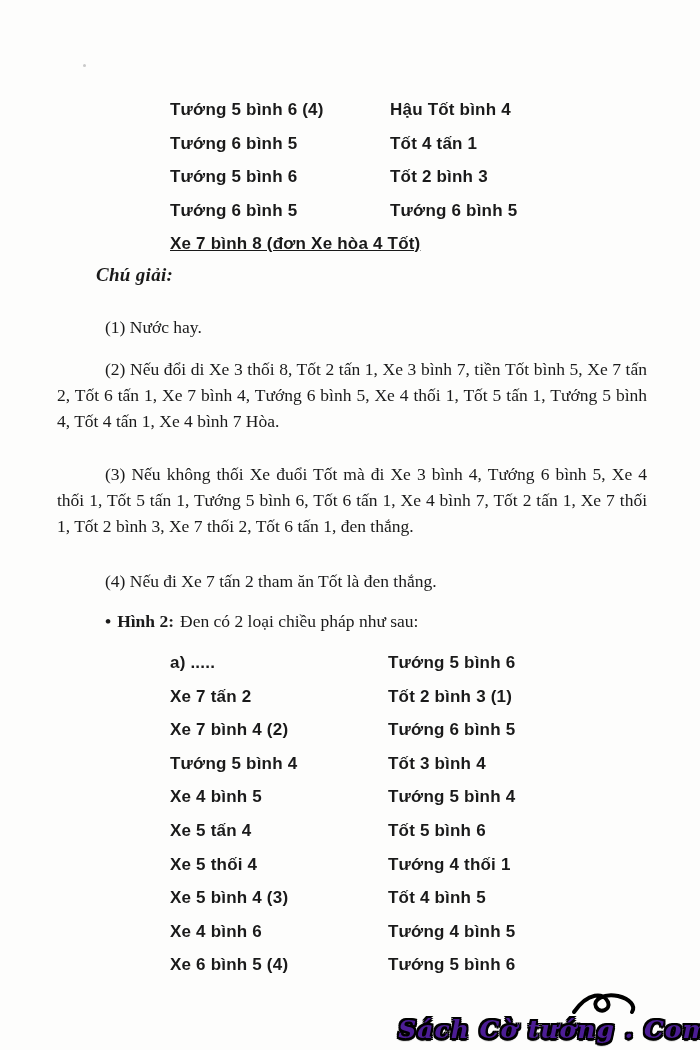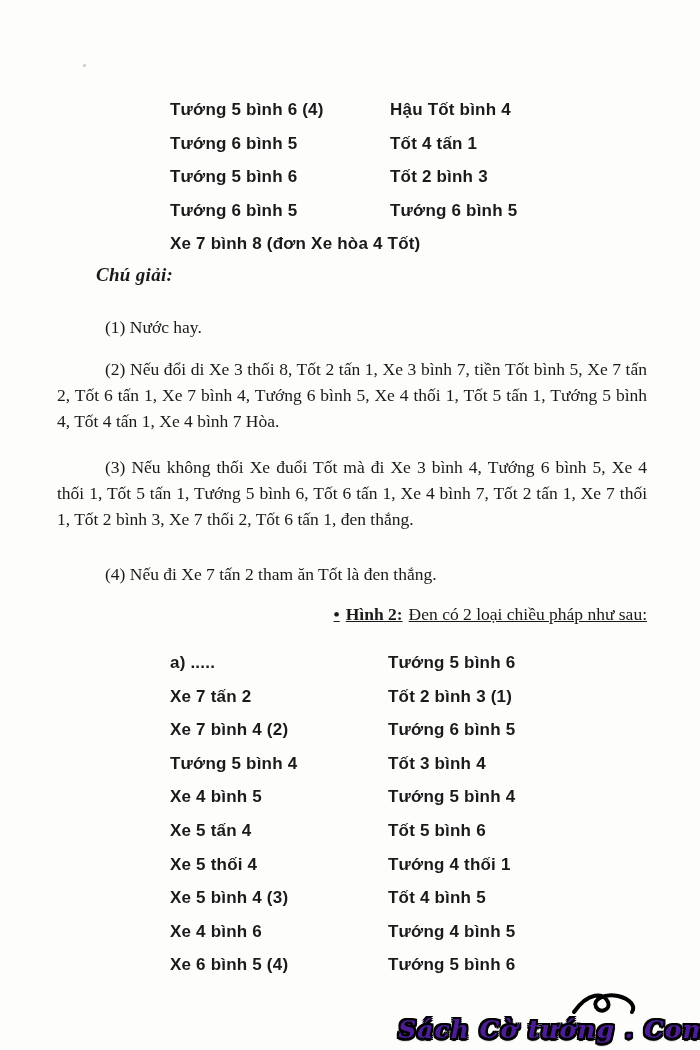--- a/index.html
+++ b/index.html
@@ -23,37 +23,37 @@
     display:grid;
     font-family:"Liberation Sans", sans-serif;
     font-weight:700;
     font-size:17px;
     letter-spacing:.2px;
     white-space:nowrap;
   }
   .t1{left:170px;top:99px;grid-template-columns:220px auto;grid-auto-rows:33.5px;}
   .t2{left:170px;top:652px;grid-template-columns:218px auto;grid-auto-rows:33.6px;}
   .mcell{align-self:start;line-height:22px;}
-  .span2{grid-column:1 / span 2;}
+  .span2{grid-column:1 / span 2;text-decoration:underline;}
   
   .notes{
     position:absolute;left:57px;top:262px;width:590px;
     font-size:17.5px;line-height:26px;text-align:justify;
   }
   .notes-heading{
     font-weight:700;font-style:italic;font-size:19px;
     margin:0 0 0 39px;line-height:26px;letter-spacing:.3px;
   }
   .para{margin:0;text-indent:48px;}
   .p1{margin-top:26px;}
   .p2{margin-top:16px;}
-  .p3{margin-top:20px;}
+  .p3{margin-top:27px;}
   .p4{margin-top:29px;}
   .figline{
-    margin:14px 0 0 0;text-indent:0;padding-left:48px;text-align:right;text-decoration:underline;
+    margin:14px 0 0 0;text-indent:0;padding-left:48px;text-align:left;
   }
   .bullet{font-weight:700;margin-right:6px;}
   .figlabel{font-weight:700;margin-right:6px;}
   
   .watermark{
     position:absolute;right:8px;bottom:6px;
     font-family:"DejaVu Serif", serif;
     font-style:italic;font-weight:700;
     font-size:25px;letter-spacing:1px;
     color:#4c1d95;

